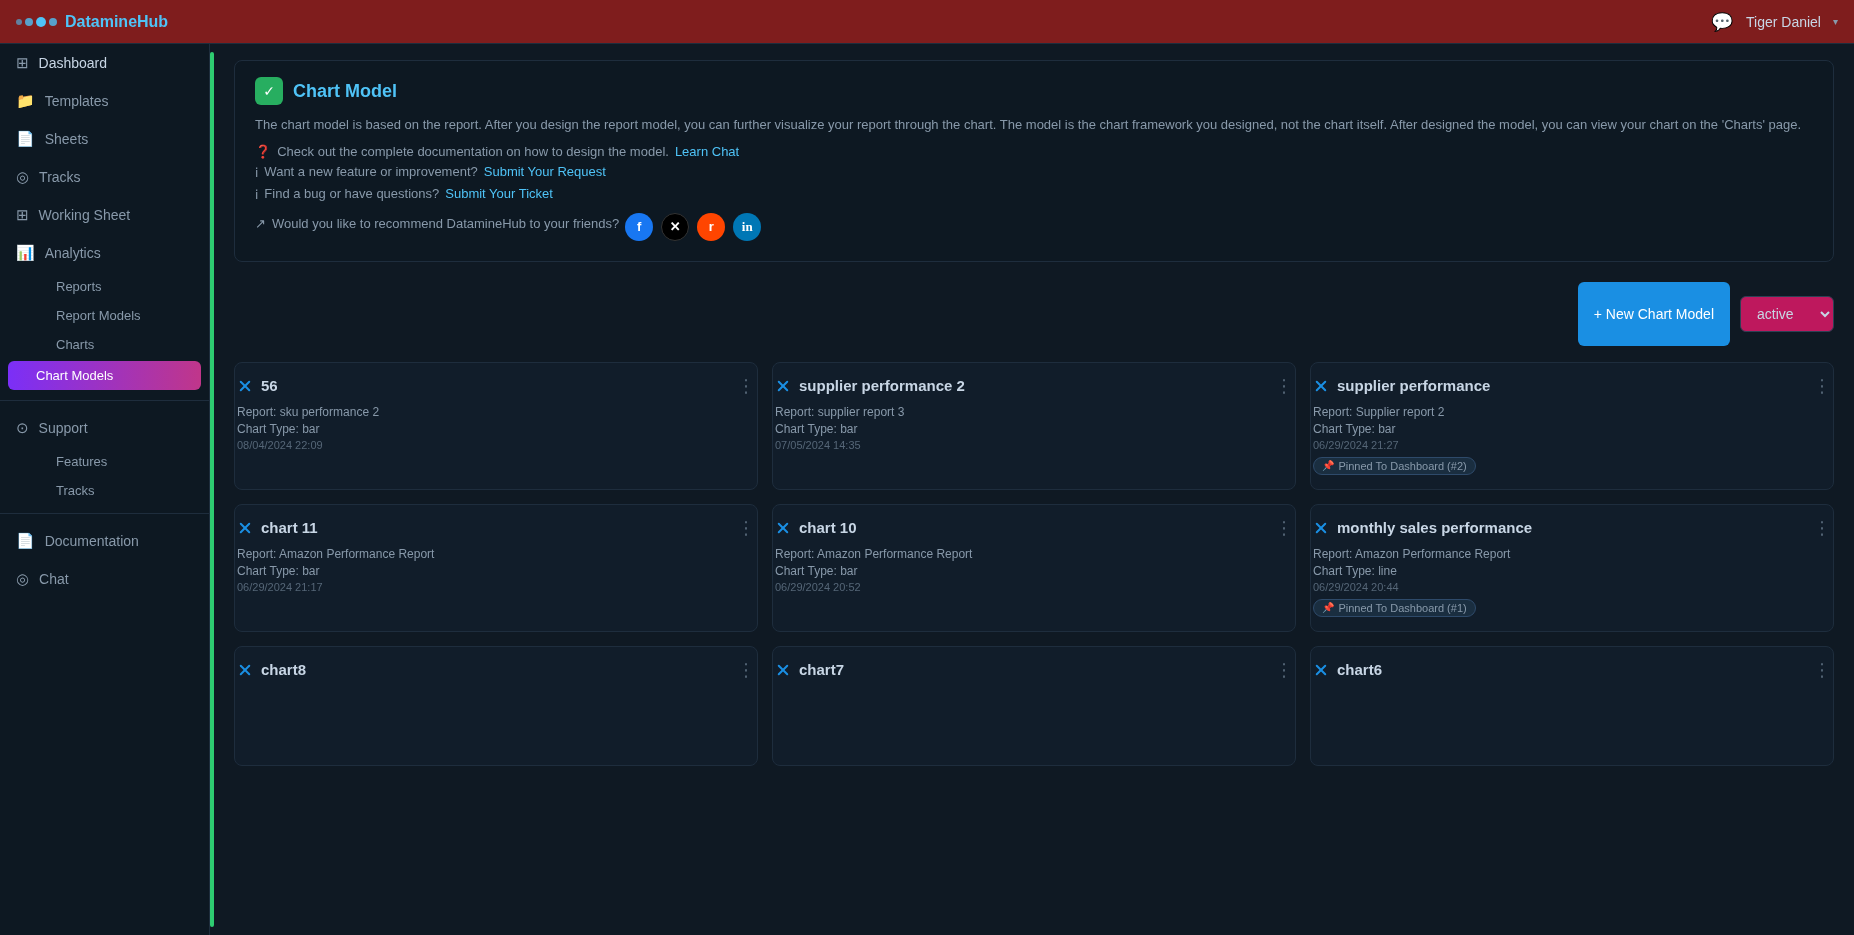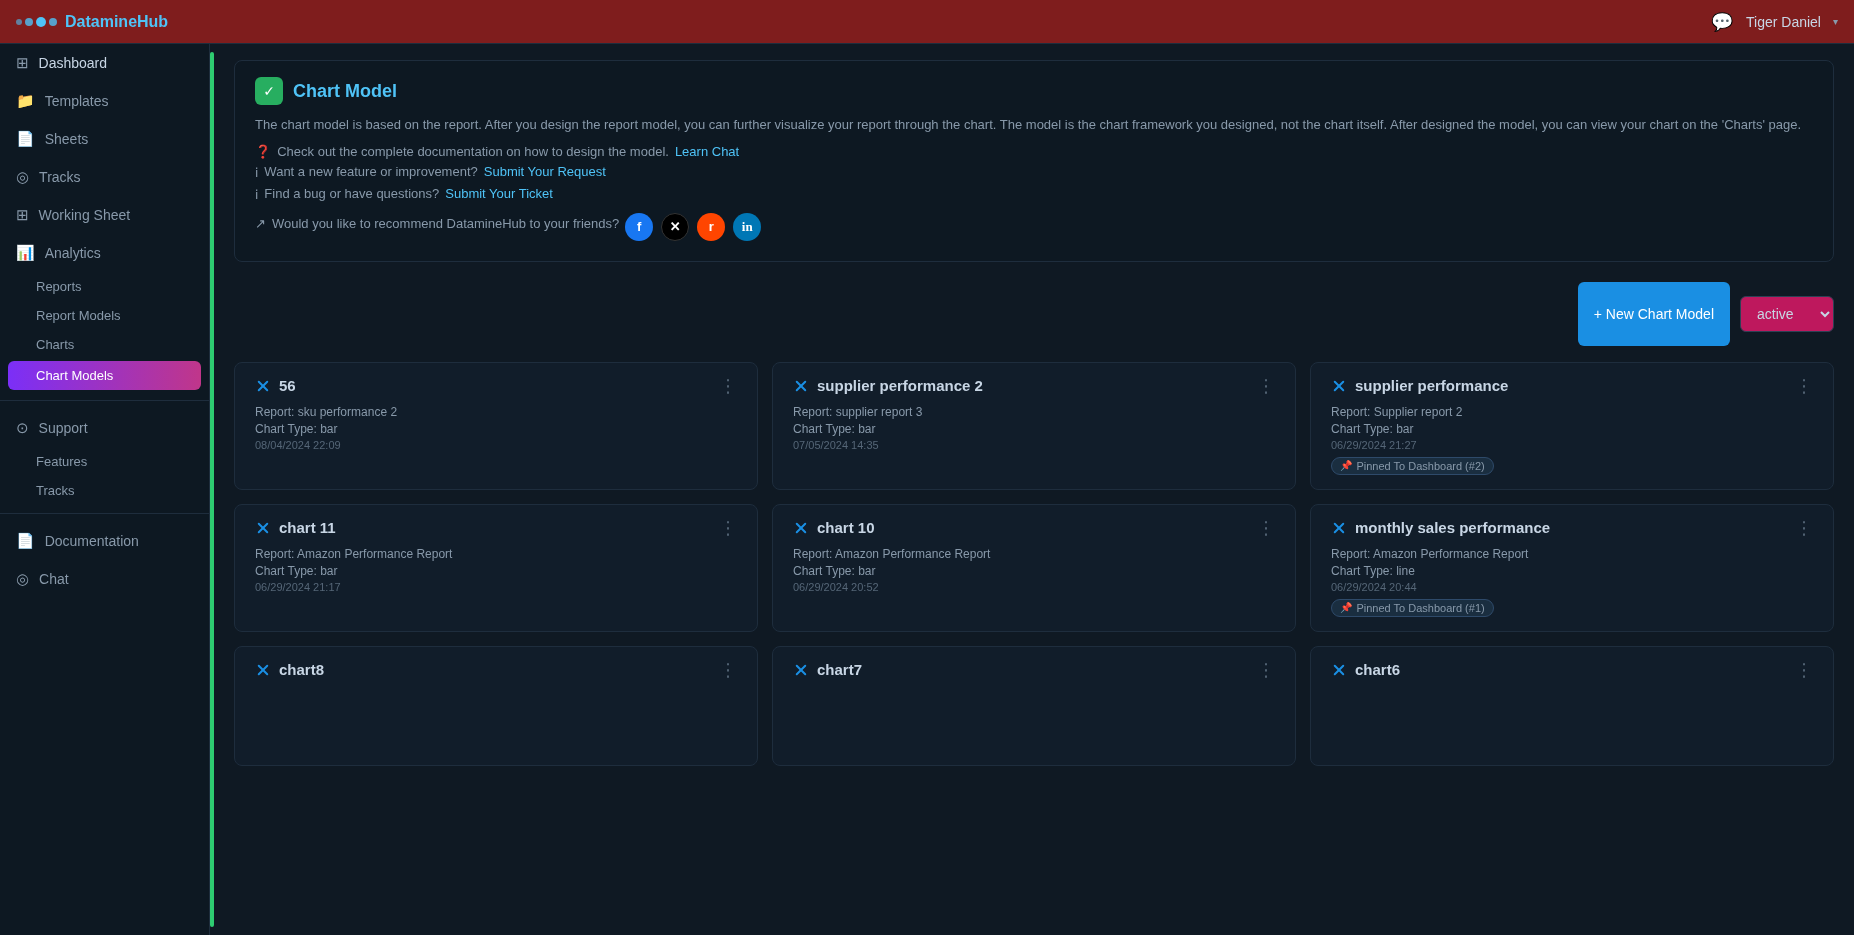--- a/index.html
+++ b/index.html
@@ -96,20 +96,21 @@
     }
     .sidebar-item.active { color: #c8d6e5; }
     .sidebar-icon { font-size: 15px; flex-shrink: 0; color: #8899aa; }
     .sidebar-sub {
       display: flex;
       align-items: center;
       padding: 7px 16px 7px 36px;
       font-size: 13px;
       color: #8899aa;
       cursor: pointer;
+      margin-left: 20px;
     }
     .sidebar-sub.active-sub {
       background: linear-gradient(90deg, #7b2ff7 0%, #c0368a 100%);
       border-radius: 6px;
       color: #fff;
       margin: 2px 8px;
       padding: 7px 16px 7px 28px;
     }
     .sidebar-divider {
       height: 1px;
@@ -249,21 +250,21 @@
     
     .cards-grid {
       display: grid;
       grid-template-columns: repeat(3, 1fr);
       gap: 14px;
     }
     .card {
       background: #111d2a;
       border: 1px solid #1e2d3d;
       border-radius: 8px;
-      padding: 14px 20px;
+      padding: 14px 2px;
       cursor: pointer;
       transition: border-color 0.15s;
       min-height: 120px;
     }
     .card-header {
       display: flex;
       align-items: center;
       justify-content: space-between;
       margin-bottom: 10px;
     }

